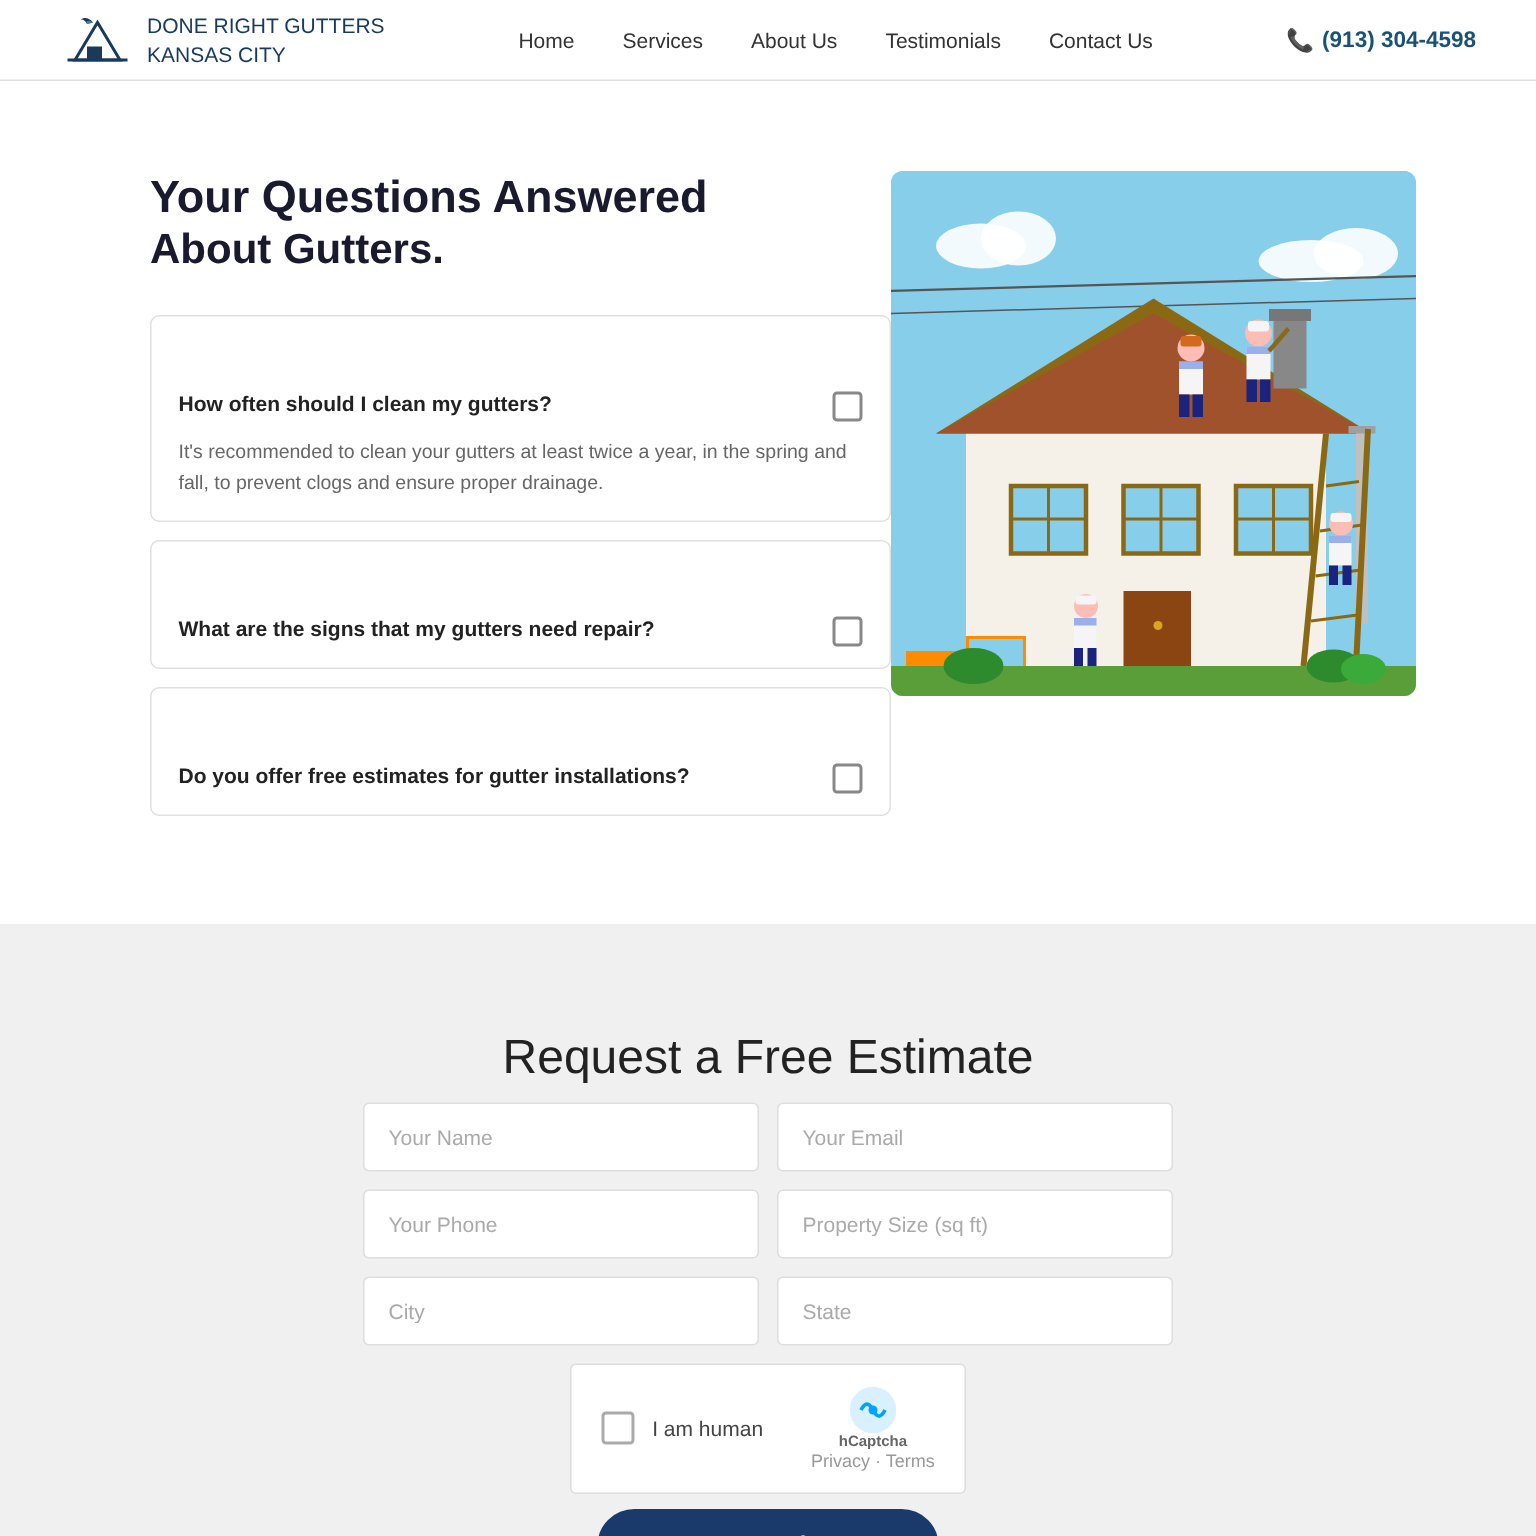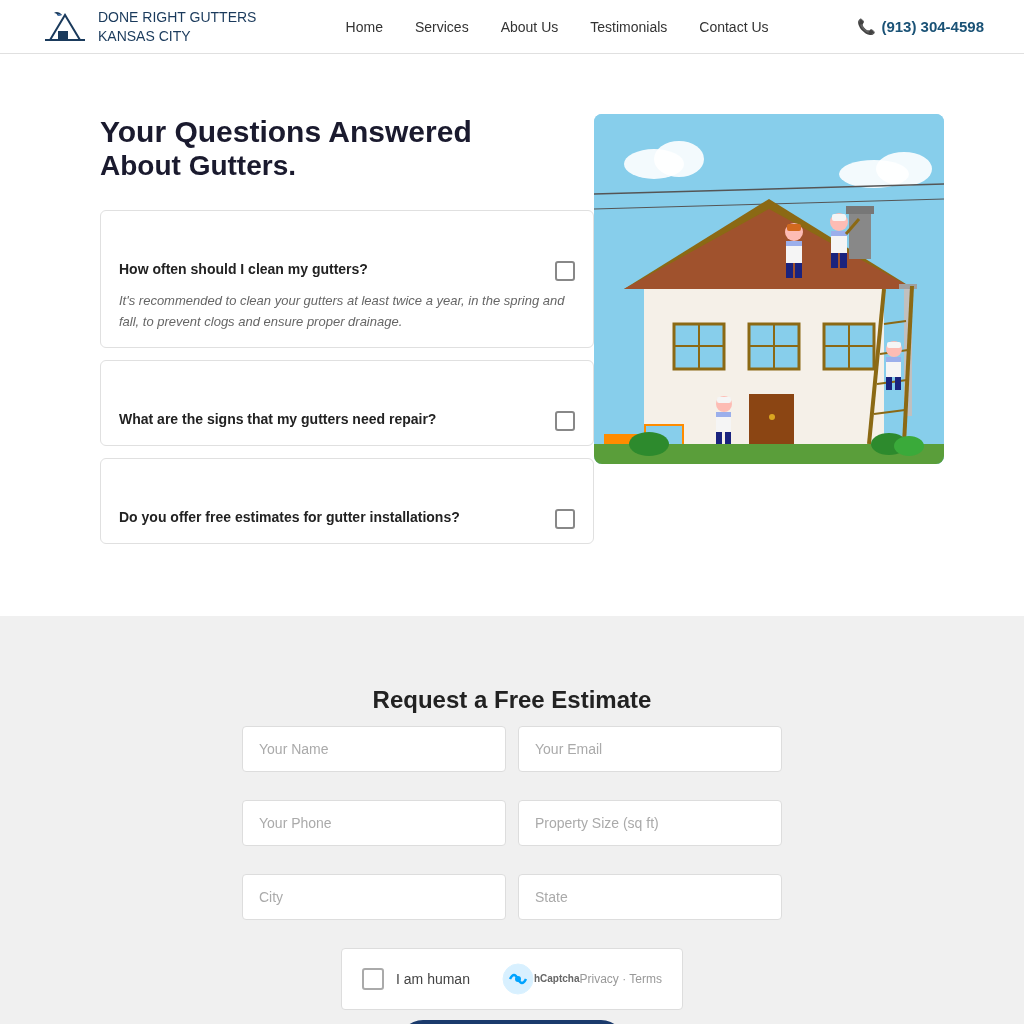--- a/index.html
+++ b/index.html
@@ -78,21 +78,20 @@
       height: 20px;
       border: 2px solid #888;
       border-radius: 3px;
       flex-shrink: 0;
     }
     .faq-answer {
       font-size: 13px;
       color: #666;
       margin-top: 10px;
       line-height: 1.6;
-      font-style: italic;
     }
     .faq-right { flex-shrink: 0; }
     .faq-image {
       width: 350px;
       height: 350px;
       border-radius: 8px;
       overflow: hidden;
       background: #87ceeb;
       position: relative;
     }
@@ -103,38 +102,38 @@
       height: 100%;
     }
 
     
     .form-section {
       background: #f0f0f0;
       padding: 70px 40px;
       text-align: center;
     }
     .form-title {
-      font-size: 24px;
-      font-weight: 700;
+      font-size: 32px;
+      font-weight: 400;
       color: #222;
       margin-bottom: 12px;
     }
     .form-subtitle {
       font-size: 15px;
       color: #888;
       margin-bottom: 32px;
     }
     .form-container {
       max-width: 540px;
       margin: 0 auto;
     }
     .form-row {
       display: flex;
       gap: 12px;
-      margin-bottom: 28px;
+      margin-bottom: 12px;
     }
     .form-input {
       flex: 1;
       padding: 14px 16px;
       border: 1px solid #ddd;
       border-radius: 4px;
       font-size: 14px;
       background: #fff;
       color: #999;
       outline: none;
@@ -152,21 +151,21 @@
     .captcha-checkbox {
       width: 22px;
       height: 22px;
       border: 2px solid #aaa;
       border-radius: 3px;
       cursor: pointer;
     }
     .captcha-label { font-size: 14px; color: #444; }
     .captcha-logo-area {
       display: flex;
-      flex-direction: row;
+      flex-direction: column;
       align-items: center;
       margin-left: 20px;
     }
     .captcha-logo {
       width: 32px;
       height: 32px;
     }
     .captcha-brand { font-size: 10px; color: #666; font-weight: bold; }
     .captcha-links { font-size: 12px; color: #999; }
     .submit-btn {

